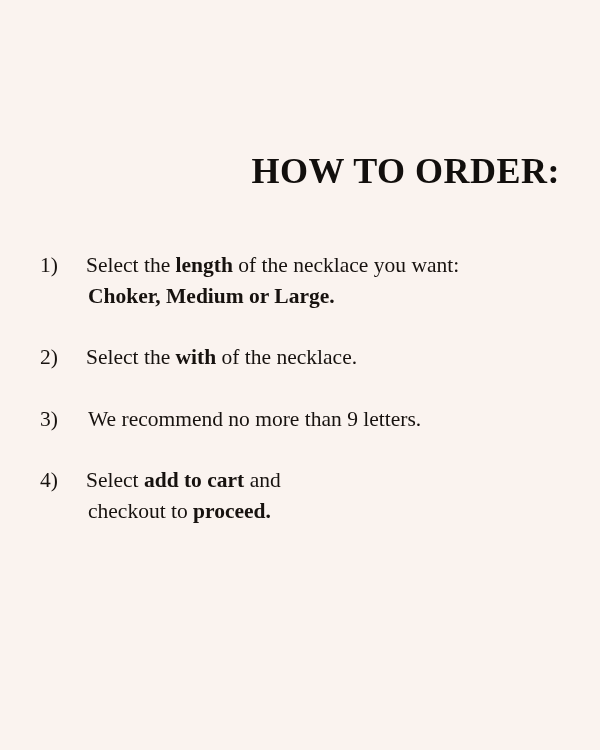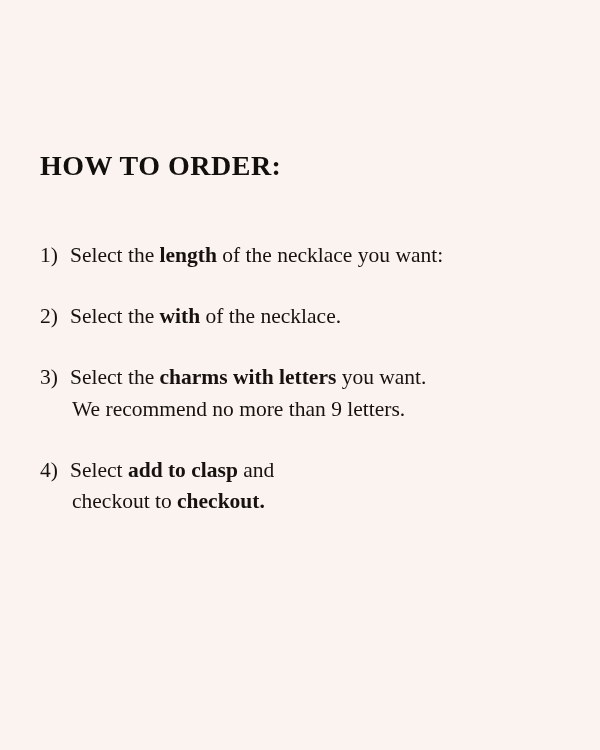--- a/index.html
+++ b/index.html
@@ -17,24 +17,25 @@
   .page {
     width: 600px;
     height: 750px;
     box-sizing: border-box;
     padding: 150px 40px 40px 40px;
     position: relative;
   }
   .title {
     font-family: "Liberation Serif", serif;
     font-weight: bold;
-    font-size: 28px;
+    font-size: 36px;
     letter-spacing: 0.5px;
     margin: 0 0 58px 0;
     color: #120f0d;
+    text-align: right;
   }
   .steps {
     margin: 0;
     padding: 0;
     list-style: none;
   }
   .step {
     display: flex;
     align-items: flex-start;
     margin-bottom: 30px;
@@ -46,54 +47,55 @@
     flex: 0 0 auto;
     width: 30px;
     font-size: 21.5px;
     line-height: 1.45;
   }
   .step-body {
     flex: 1 1 auto;
   }
   .line {
     display: block;
+    margin-left: 16px;
   }
   .line.indent {
     padding-left: 2px;
   }
   b {
     font-weight: bold;
   }
 </style>
 </head>
 <body>
 
 <div class="page">
   <h1 class="title">HOW TO ORDER:</h1>
   <ol class="steps">
       <li class="step">
         <span class="step-num">1)</span>
         <span class="step-body">
           <span class="line"><span>Select the </span><b>length</b><span> of the necklace you want:</span></span>
+          <span class="line indent"><b>Choker, Medium or Large.</b></span>
         </span>
       </li>
       <li class="step">
         <span class="step-num">2)</span>
         <span class="step-body">
           <span class="line"><span>Select the </span><b>with</b><span> of the necklace.</span></span>
         </span>
       </li>
       <li class="step">
         <span class="step-num">3)</span>
         <span class="step-body">
-          <span class="line"><span>Select the </span><b>charms with letters</b><span> you want.</span></span>
           <span class="line indent"><span>We recommend no more than 9 letters.</span></span>
         </span>
       </li>
       <li class="step">
         <span class="step-num">4)</span>
         <span class="step-body">
-          <span class="line"><span>Select </span><b>add to clasp</b><span> and</span></span>
-          <span class="line indent"><span>checkout to </span><b>checkout.</b></span>
+          <span class="line"><span>Select </span><b>add to cart</b><span> and</span></span>
+          <span class="line indent"><span>checkout to </span><b>proceed.</b></span>
         </span>
       </li>
     </ol>
 </div>
 
 </body></html>

